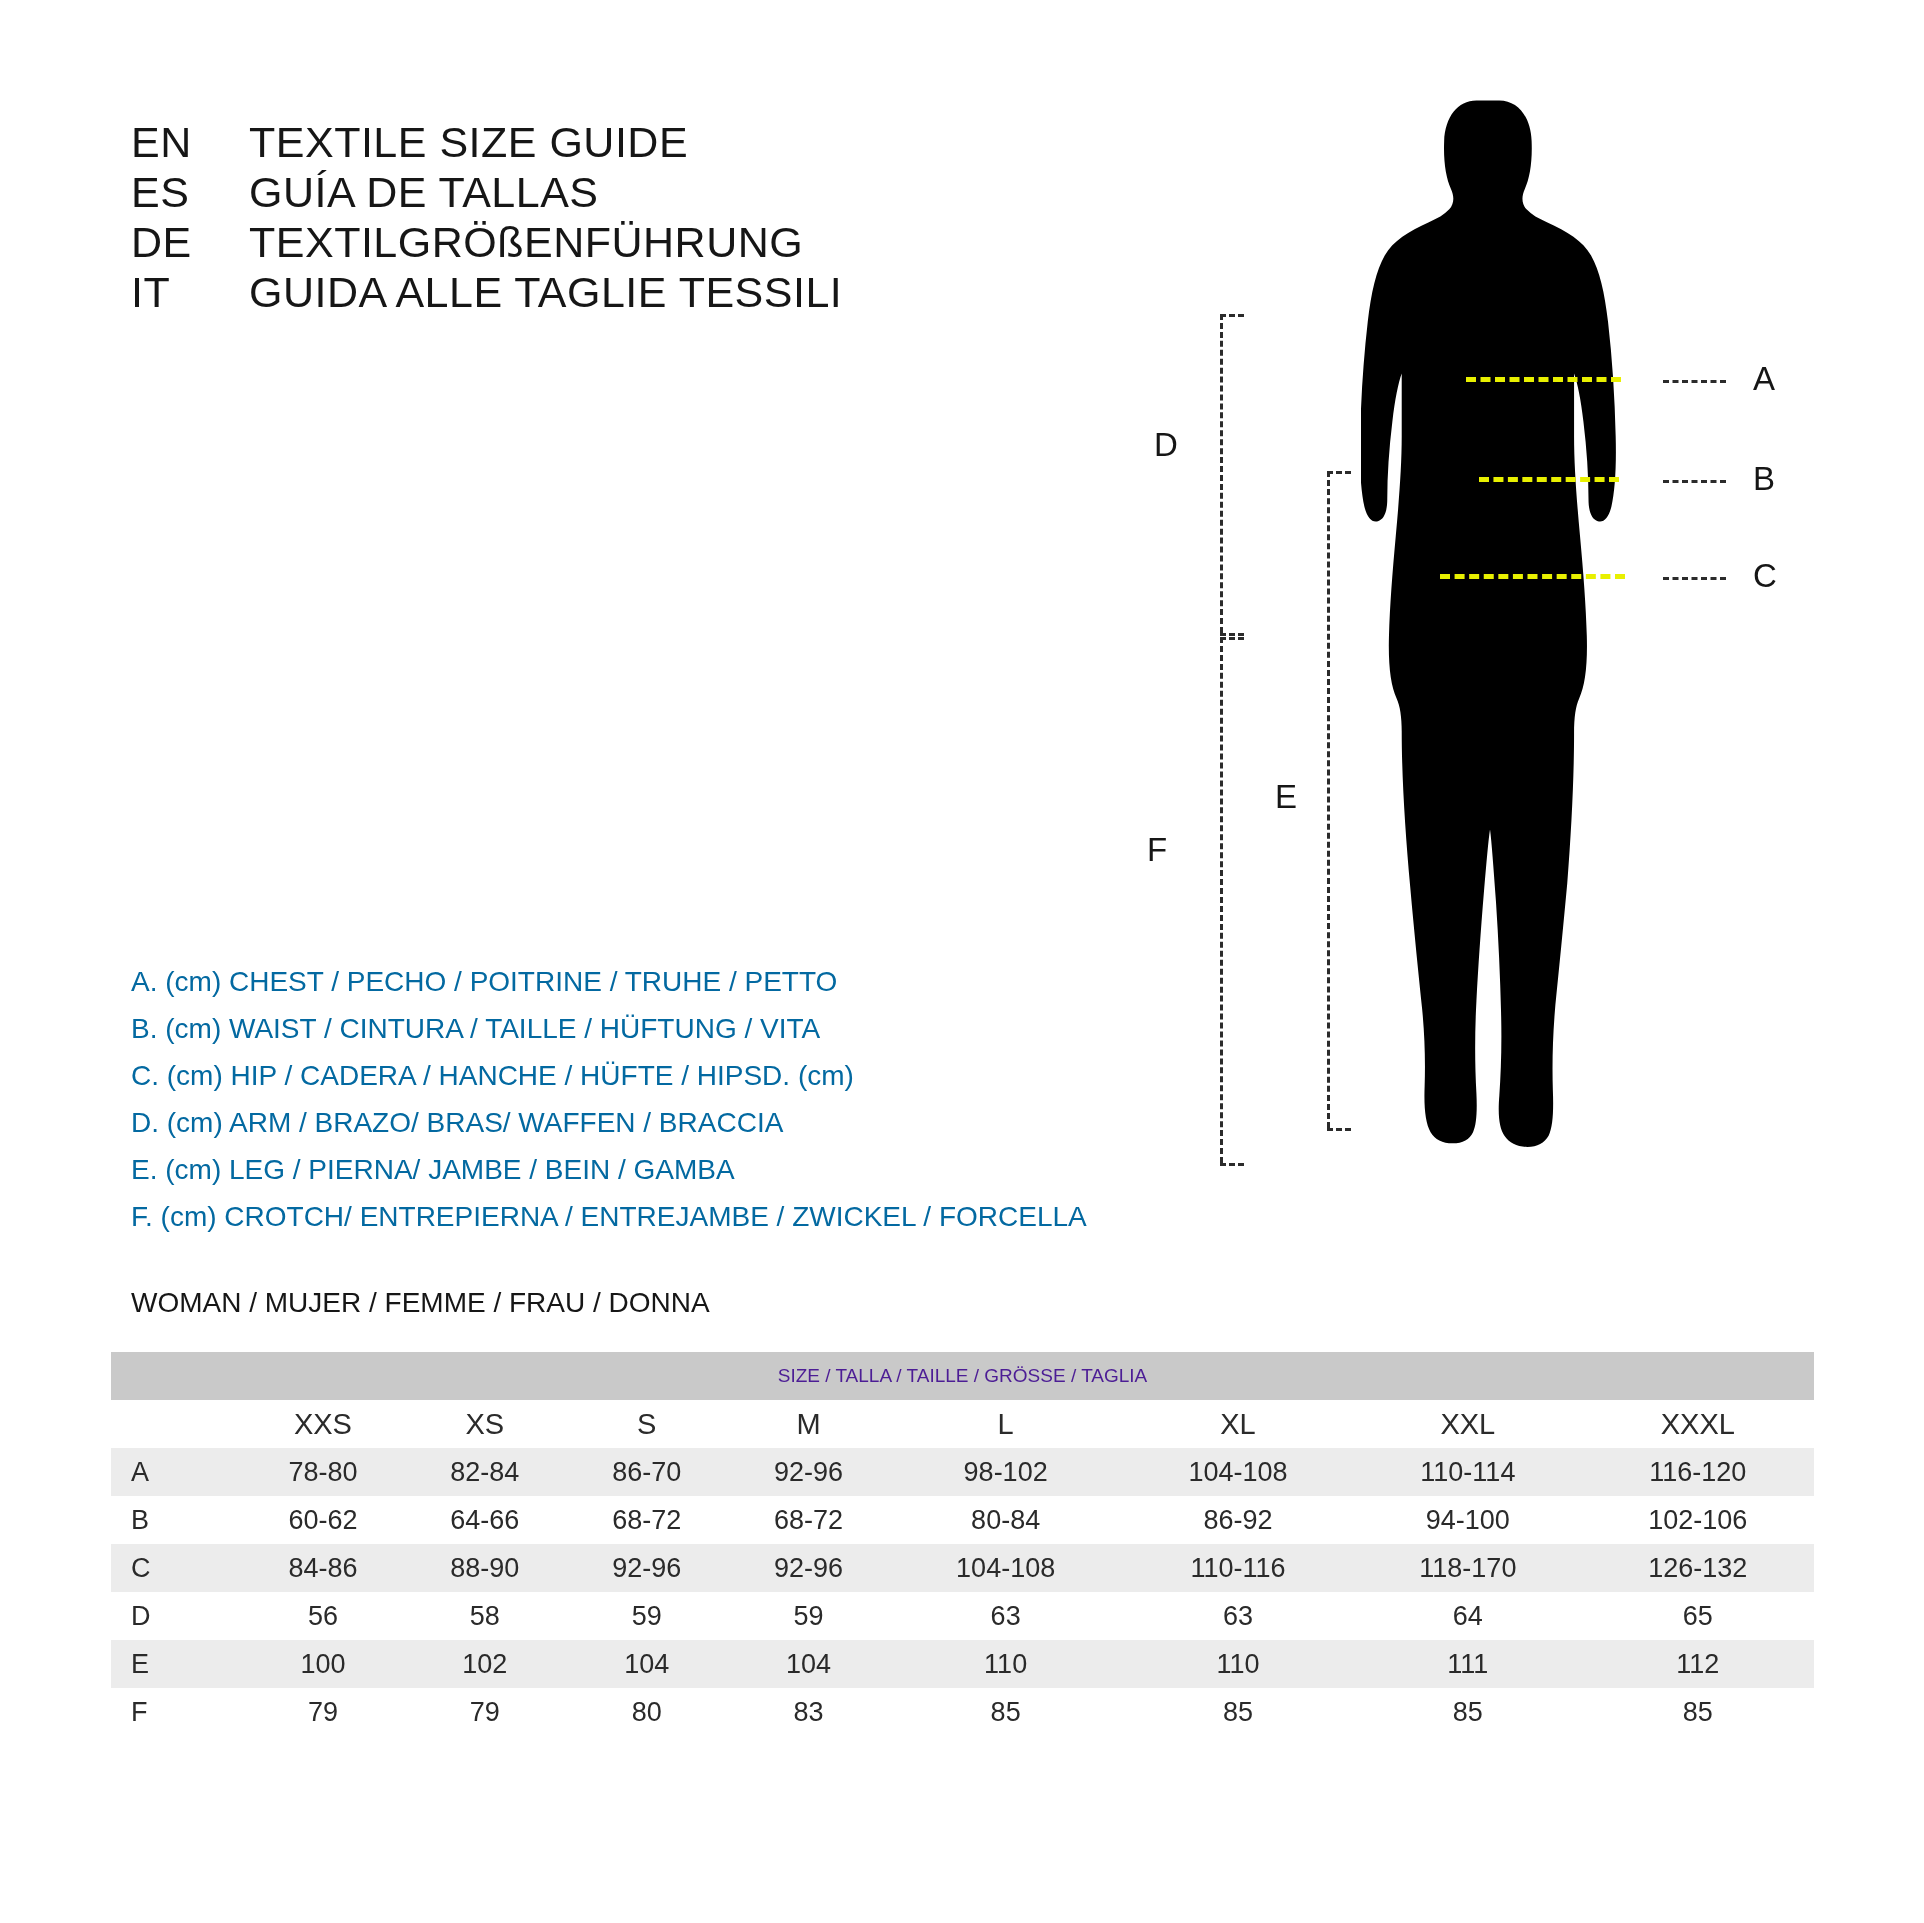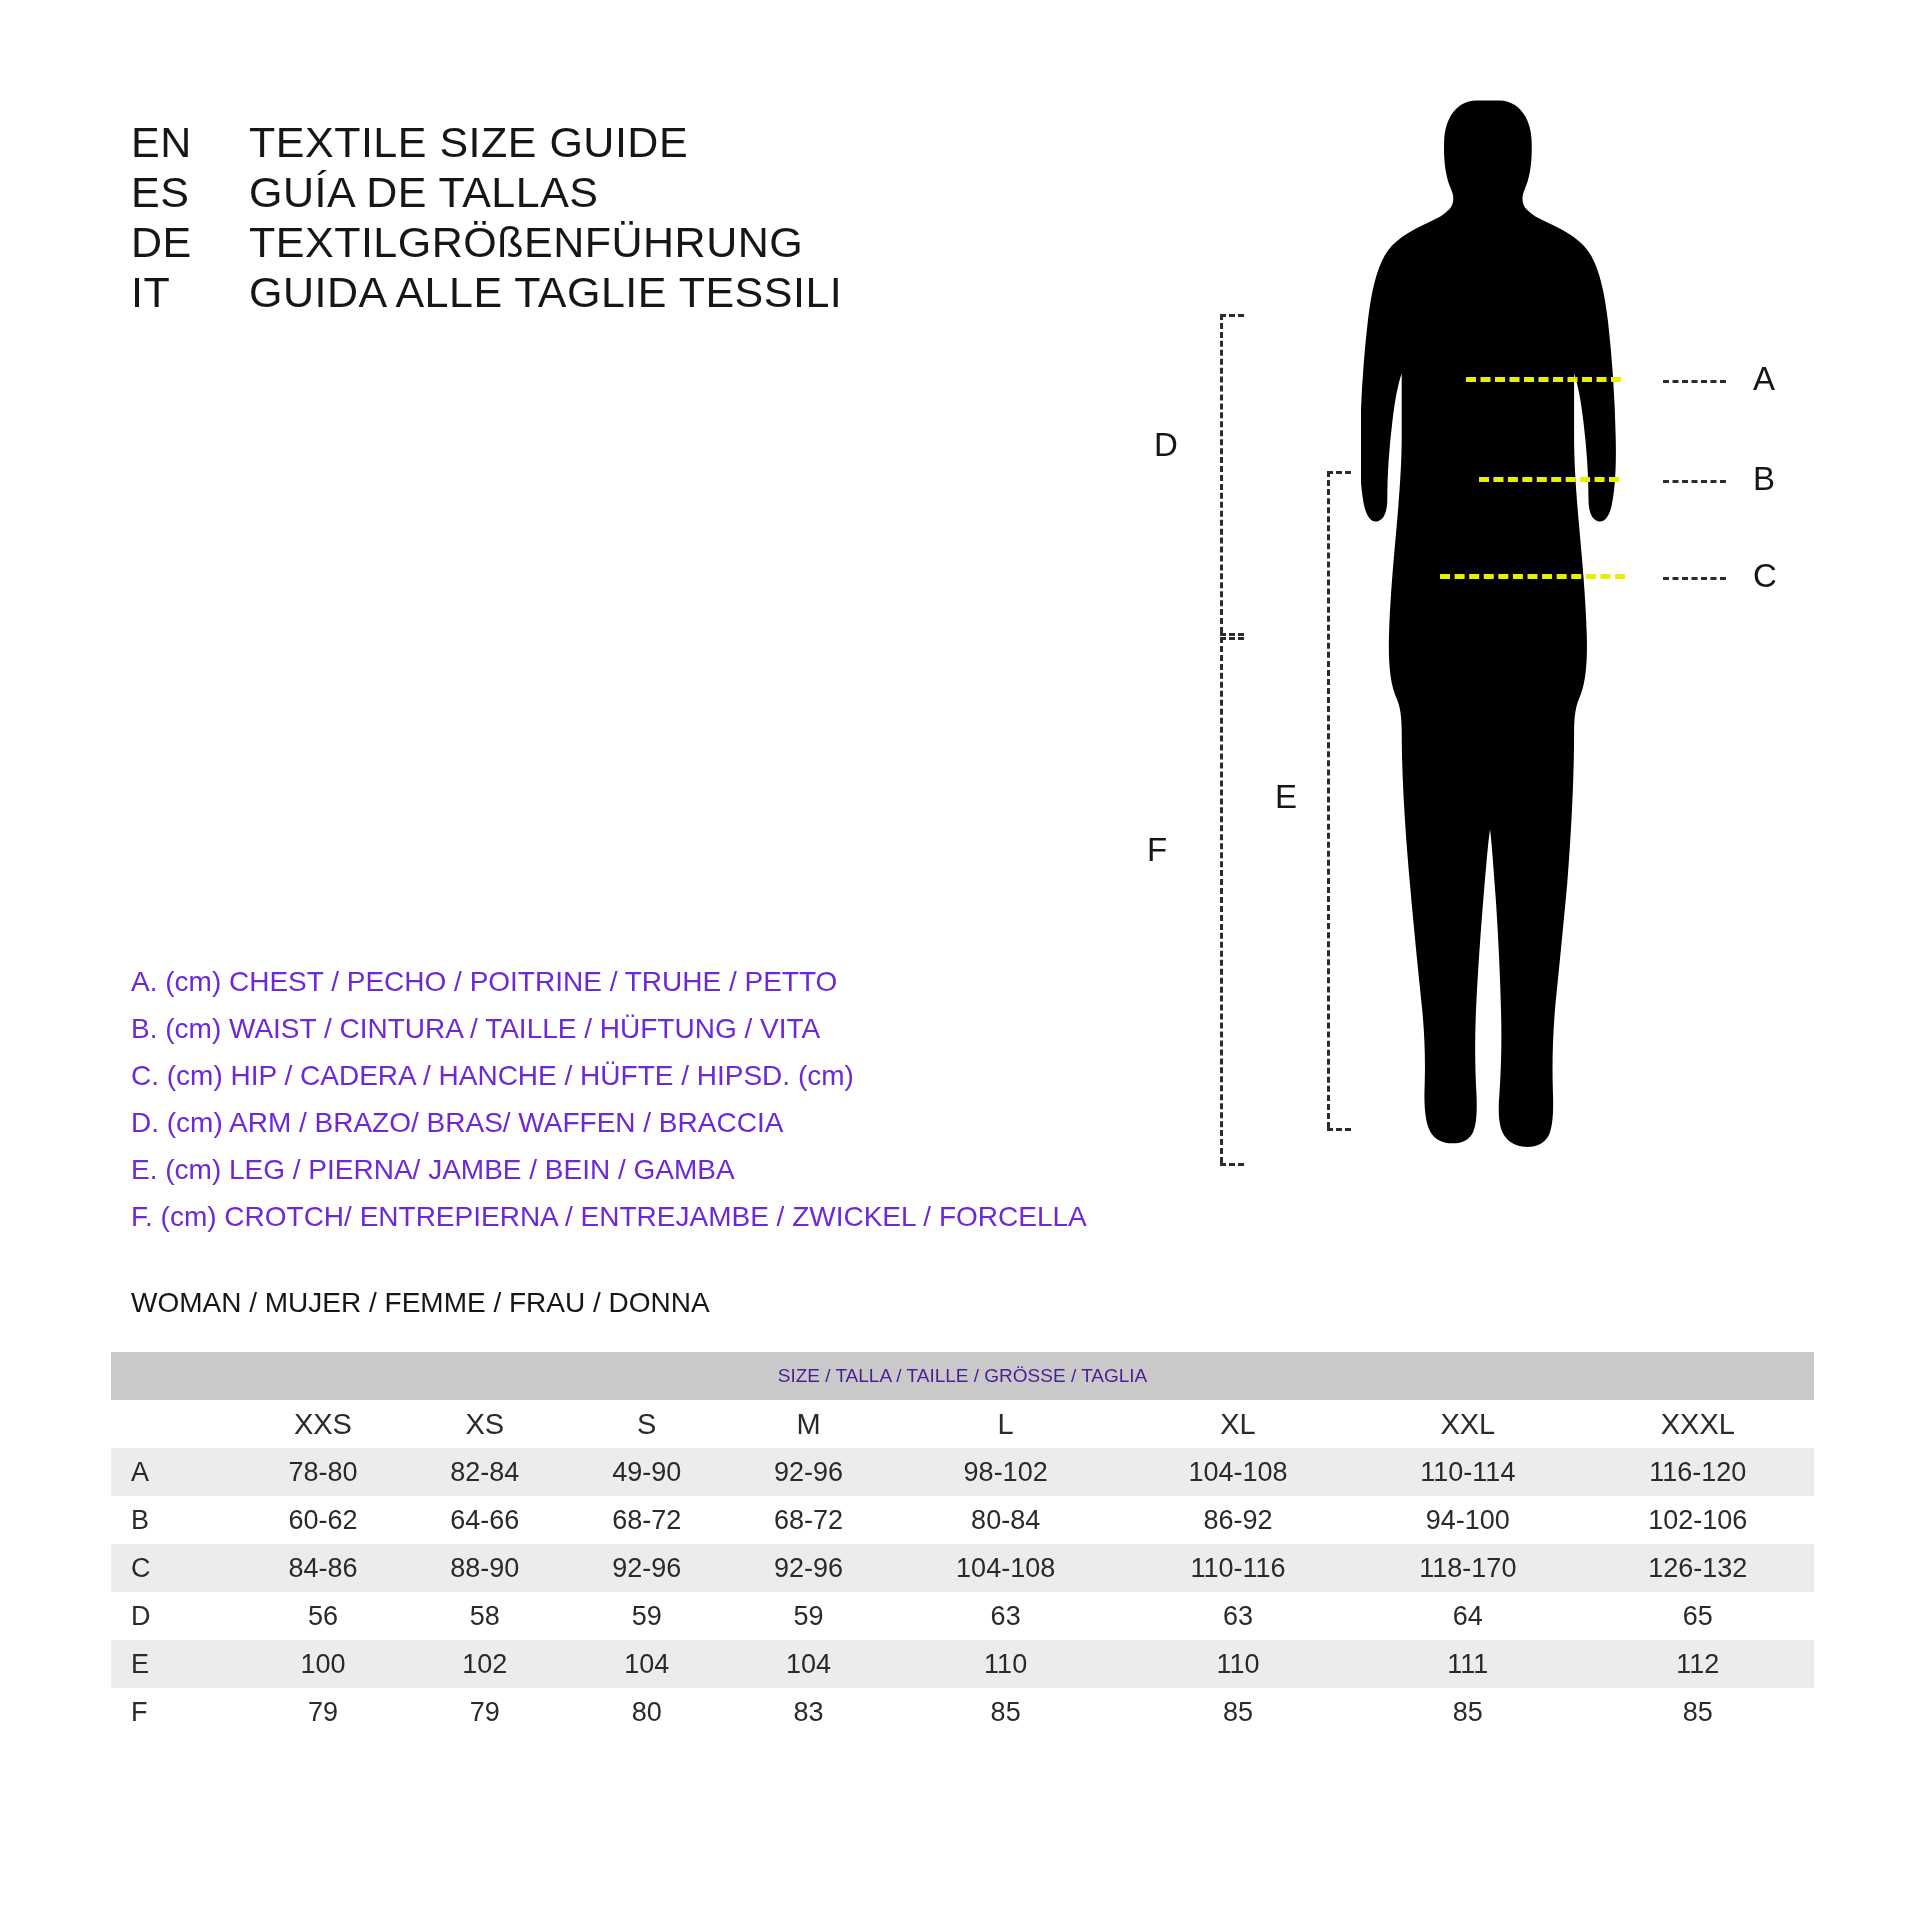--- a/index.html
+++ b/index.html
@@ -43,21 +43,21 @@
   #legend-block {
     position: absolute;
     left: 131px;
     top: 958px;
     width: 1089px;
   }
   .legend-row {
     font-size: 28px;
     line-height: 47px;
     white-space: nowrap;
-    color: #6d28d9;
+    color: #0369a1;
   }
 
   
   #category-label {
     position: absolute;
     left: 131px;
     top: 1287px;
     font-size: 28px;
     color: #161616;
     white-space: nowrap;
@@ -322,21 +322,21 @@
       <td>L</td>
       <td>XL</td>
       <td>XXL</td>
       <td>XXXL</td>
     </tr>
 
     <tr class="row-shade">
       <td class="rowlabel">A</td>
       <td>78-80</td>
       <td>82-84</td>
-      <td>49-90</td>
+      <td>86-70</td>
       <td>92-96</td>
       <td>98-102</td>
       <td>104-108</td>
       <td>110-114</td>
       <td>116-120</td>
     </tr>
 
     <tr class="row-plain">
       <td class="rowlabel">B</td>
       <td>60-62</td>

